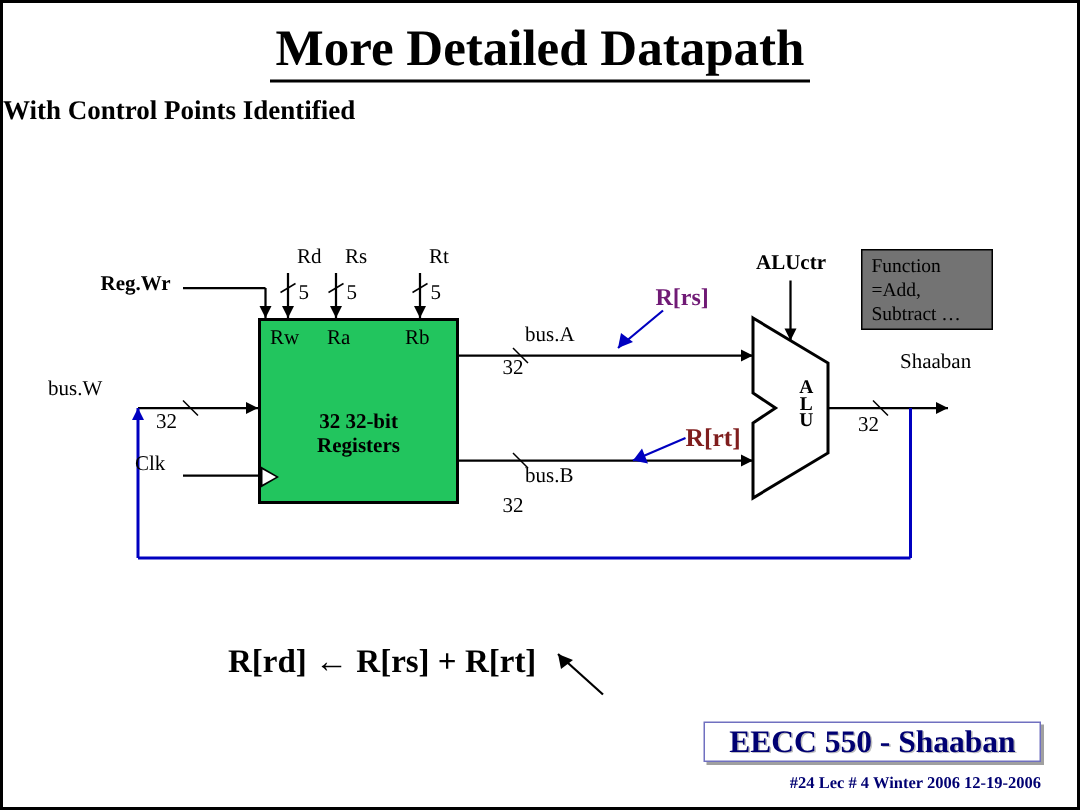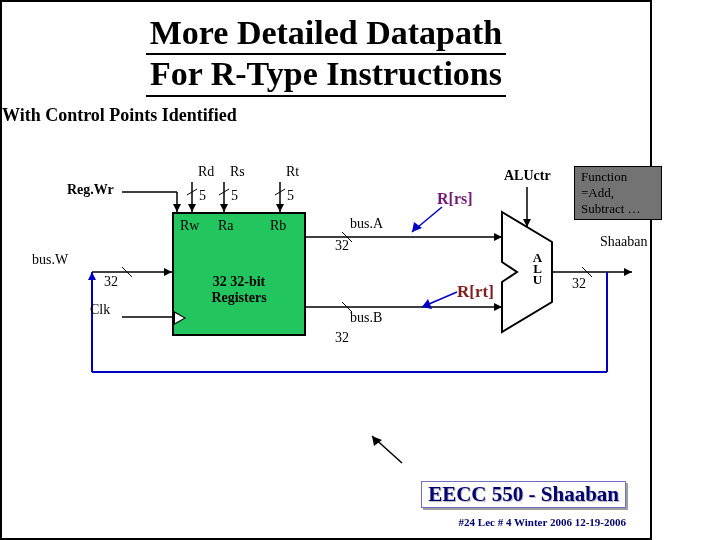--- a/index.html
+++ b/index.html
@@ -2,21 +2,21 @@
 <html><head>
 <meta charset="utf-8">
 <style>
   body {
     margin: 0;
     padding: 0;
     font-family: "Times New Roman", serif;
     background: #fff;
   }
   .slide {
-    width: 652px;
+    width: 720px;
     height: 540px;
     border: 2px solid #000;
     box-sizing: border-box;
     position: relative;
     background: #fff;
   }
   .title {
     text-align: center;
     font-size: 34px;
     font-weight: bold;
@@ -101,21 +101,21 @@
   }
   
   .footer-course {
     position: absolute;
     right: 24px;
     bottom: 30px;
     font-size: 21px;
     font-weight: bold;
     color: #000072;
     text-shadow: 1px 1px 0 #c0c0c0;
-    padding: 0px 6px;
+    padding: 0px 16px;
     border: 1px solid #7070c0;
     box-shadow: 2px 2px 0 #a0a0a0;
     background: #fff;
   }
   .footer-info {
     position: absolute;
     right: 24px;
     bottom: 10px;
     font-size: 11px;
     font-weight: bold;
@@ -129,21 +129,20 @@
     font-weight: bold;
   }
 </style>
 </head>
 <body>
 
 <div class="slide">
 
   <div class="title">
     <div><span class="underline">More Detailed Datapath</span></div>
-    <div><span class="underline">For R-Type Instructions</span></div>
   </div>
   <div class="subtitle">With Control Points Identified</div>
 
   <div class="diagram">
 
     <svg width="600" height="260" style="position:absolute;left:0;top:0">
 
       <line x1="130" y1="10" x2="130" y2="40" stroke="#000" stroke-width="1.5"></line>
       <polygon points="130,40 126,32 134,32" fill="#000"></polygon>
       <line x1="162" y1="10" x2="162" y2="40" stroke="#000" stroke-width="1.5"></line>
@@ -230,20 +229,21 @@
     <span class="lbl" style="left:442px; top:-4px; font-weight:bold;">ALUctr</span>
     <span class="srcbox" style="left:492px; top:-6px;">Function =Add, Subtract …</span>
 
     <span class="alu-label" style="left:467px; top:78px;">ALU</span>
 
     <span class="lbl" style="left:538px; top:62px;">Shaaban</span>
     <span class="lbl" style="left:510px; top:104px;">32</span>
 
   </div>
 
+  <div class="equation">R[rd] ←  R[rs]  +  R[rt]</div>
   <svg style="position:absolute; left:340px; bottom:70px;" width="100" height="40">
     <line x1="60" y1="35" x2="30" y2="8" stroke="#000" stroke-width="1.5"></line>
     <polygon points="30,8 32,18 40,12" fill="#000"></polygon>
   </svg>
 
 
   <div class="footer-course">EECC 550 - Shaaban</div>
   <div class="footer-info">#24   Lec # 4   Winter 2006   12-19-2006</div>
 </div>
 

